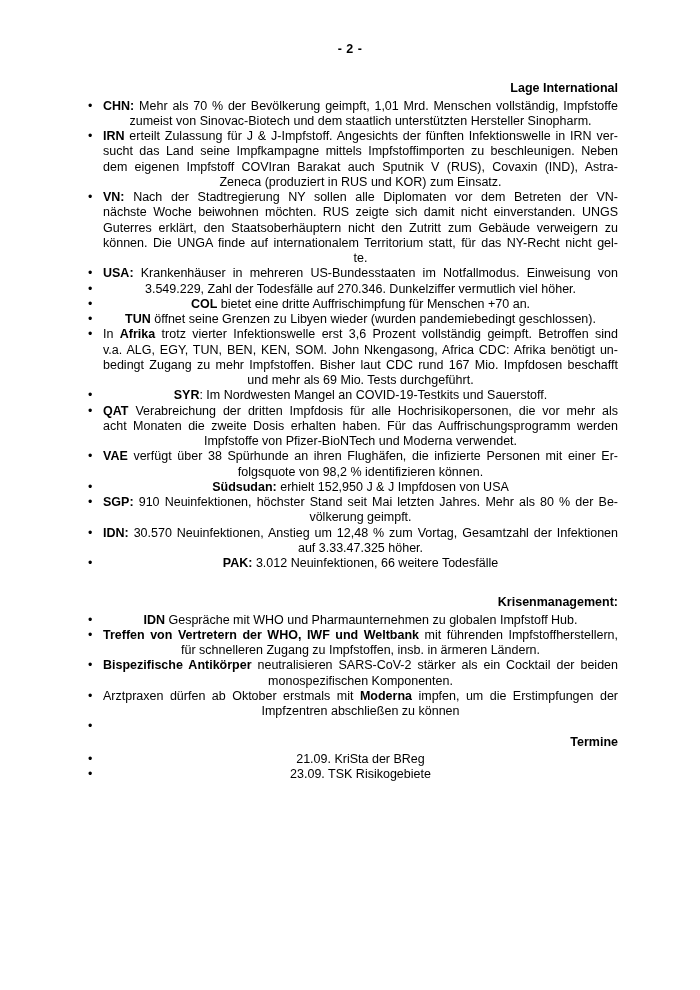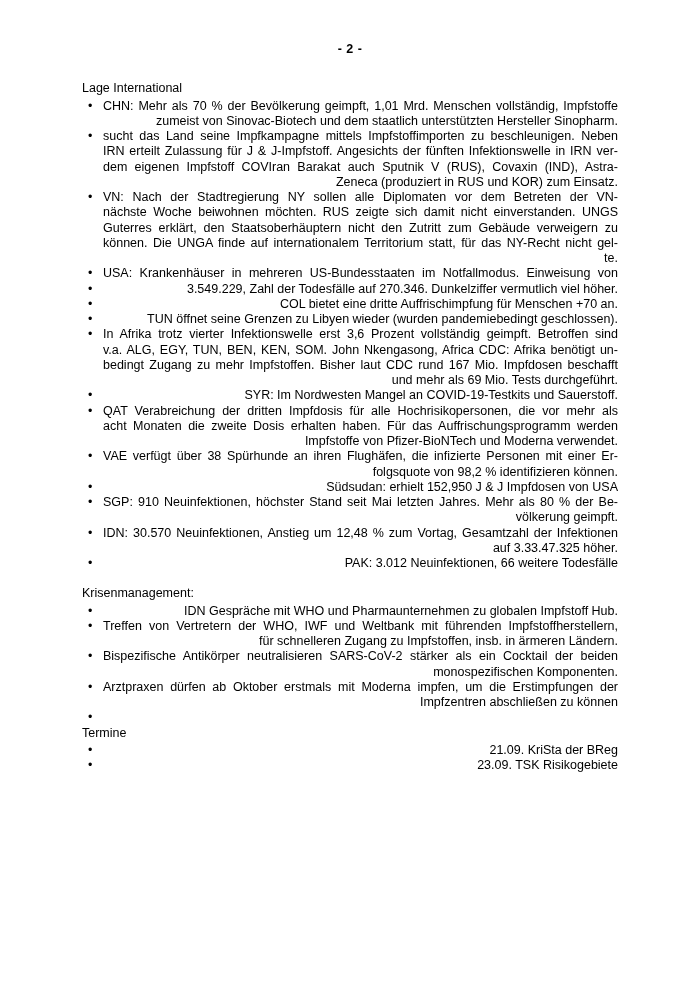--- a/index.html
+++ b/index.html
@@ -24,44 +24,45 @@
     right: 82px;
     top: 42px;
   }
   .pagenum {
     text-align: center;
     font-weight: bold;
     margin-bottom: 24px;
     letter-spacing: 0.5px;
   }
   .section-heading {
-    font-weight: normal;
+    font-weight: bold;
     margin-bottom: 2px;
+    text-align: right;
   }
   .section.gap {
-    margin-top: 15px;
+    margin-top: 24px;
   }
   .item {
     position: relative;
     padding-left: 21px;
     min-height: 15.25px;
   }
   .item .bullet {
     position: absolute;
     left: 6px;
     top: 0;
   }
   .item-content .line.j {
     text-align: justify;
     text-align-last: justify;
   }
   .item-content .line.l {
-    text-align: right;
-  }
-  b { font-weight: normal; }
+    text-align: center;
+  }
+  b { font-weight: bold; }
 </style>
 </head>
 <body>
 
 <div class="page">
   <div class="content">
     <div class="pagenum">- 2 -</div>
     <div>
         <div class="section">
           <div class="section-heading">Lage International</div>
@@ -69,22 +70,22 @@
             <div class="item">
               <span class="bullet">•</span>
               <div class="item-content">
                 <div class="line j"><b>CHN:</b> Mehr als 70 % der Bevölkerung geimpft, 1,01 Mrd. Menschen vollständig, Impfstoffe</div>
                 <div class="line l">zumeist von Sinovac-Biotech und dem staatlich unterstützten Hersteller Sinopharm.</div>
               </div>
             </div>
             <div class="item">
               <span class="bullet">•</span>
               <div class="item-content">
+                <div class="line j"><b>IRN</b> erteilt Zulassung für J &amp; J-Impfstoff. Angesichts der fünften Infektionswelle in IRN ver-</div>
                 <div class="line j">sucht das Land seine Impfkampagne mittels Impfstoffimporten zu beschleunigen. Neben</div>
-                <div class="line j"><b>IRN</b> erteilt Zulassung für J &amp; J-Impfstoff. Angesichts der fünften Infektionswelle in IRN ver-</div>
                 <div class="line j">dem eigenen Impfstoff COVIran Barakat auch Sputnik V (RUS), Covaxin (IND), Astra-</div>
                 <div class="line l">Zeneca (produziert in RUS und KOR) zum Einsatz.</div>
               </div>
             </div>
             <div class="item">
               <span class="bullet">•</span>
               <div class="item-content">
                 <div class="line j"><b>VN:</b> Nach der Stadtregierung NY sollen alle Diplomaten vor dem Betreten der VN-</div>
                 <div class="line j">nächste Woche beiwohnen möchten. RUS zeigte sich damit nicht einverstanden. UNGS</div>
                 <div class="line j">Guterres erklärt, den Staatsoberhäuptern nicht den Zutritt zum Gebäude verweigern zu</div>

